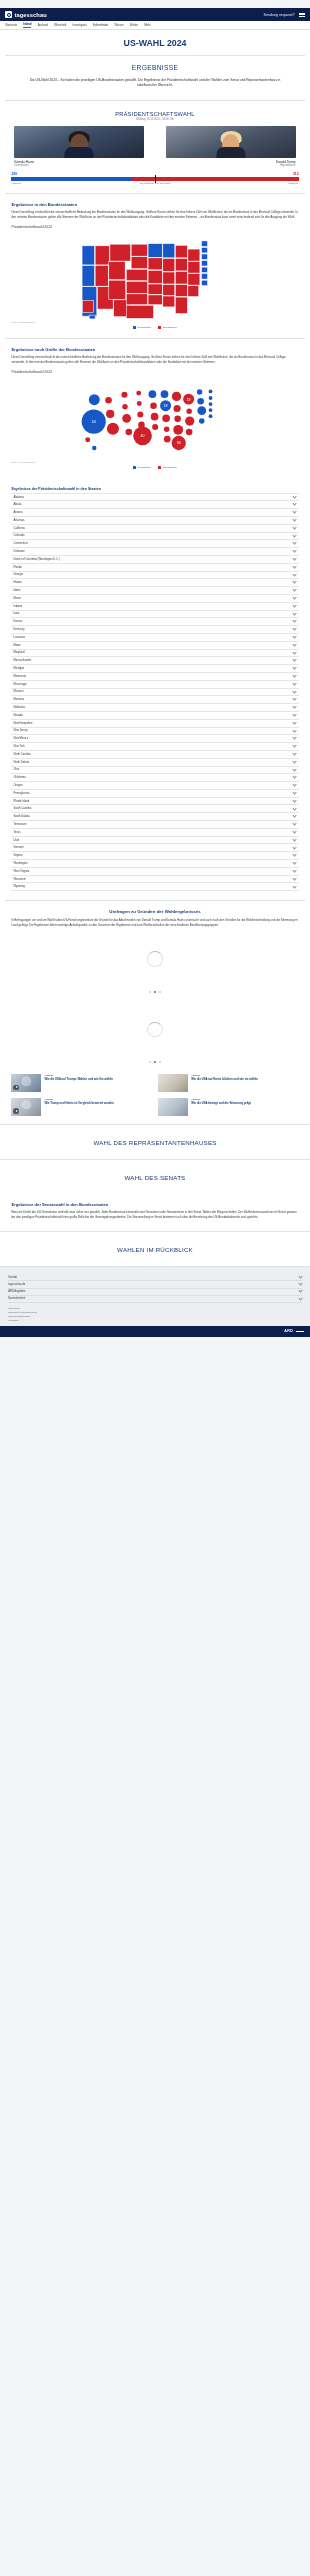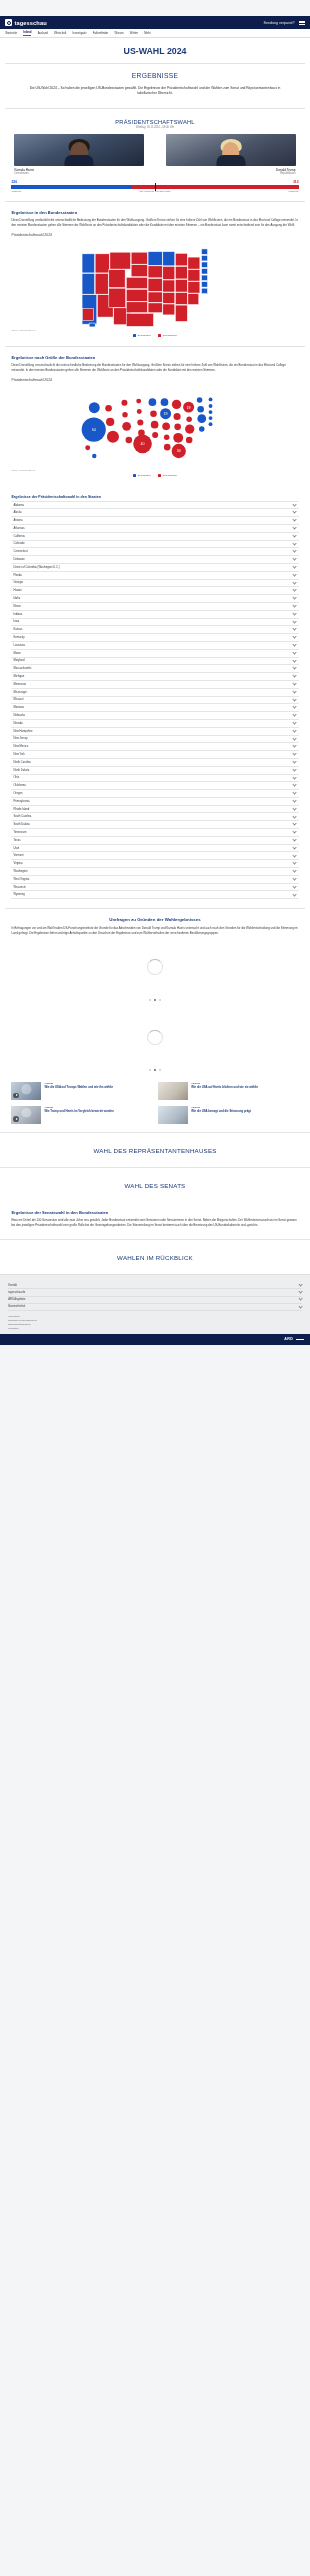--- a/index.html
+++ b/index.html
@@ -6,21 +6,21 @@
   * { box-sizing: border-box; }
   html, body { margin:0; padding:0; }
   body {
     width: 310px;
     font-family: "Liberation Sans", sans-serif;
     background: #f4f5f6;
     color: #1a1a1a;
     font-size: 5.2px;
     -webkit-font-smoothing: antialiased;
   }
-  .page { width:310px; margin:16px auto; background:#ffffff; }
+  .page { width:310px; margin:8px auto; background:#ffffff; }
 
   
   .topbar {
     background:#0d1e4c;
     height:13.4px;
     display:flex;
     align-items:center;
     padding:0 5.2px;
     justify-content:space-between;
   }

